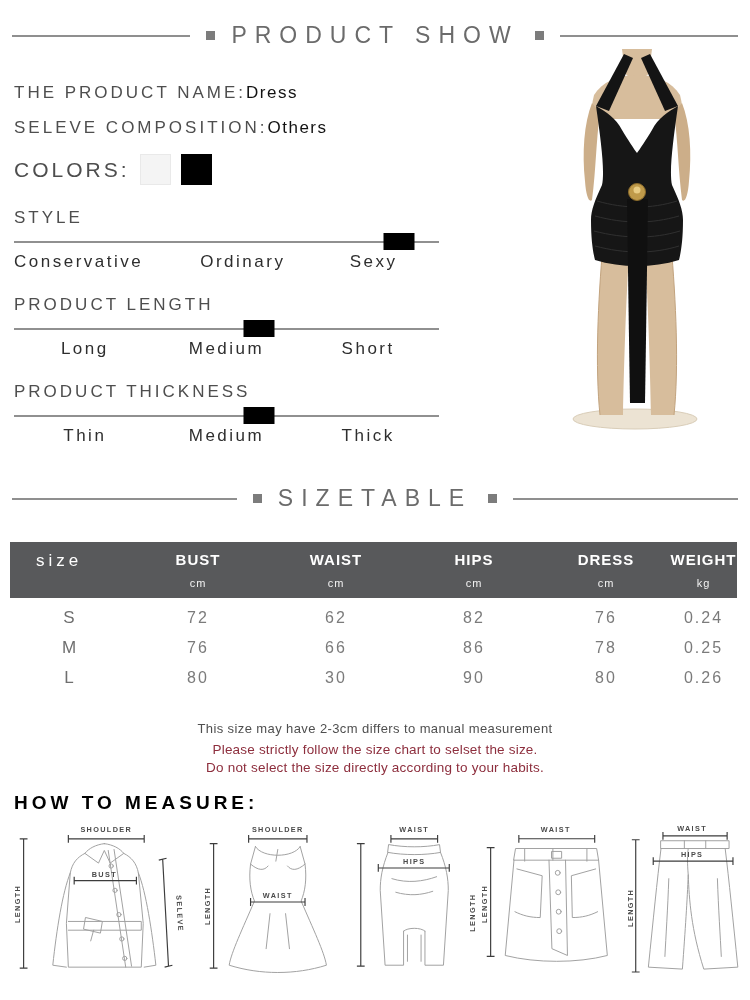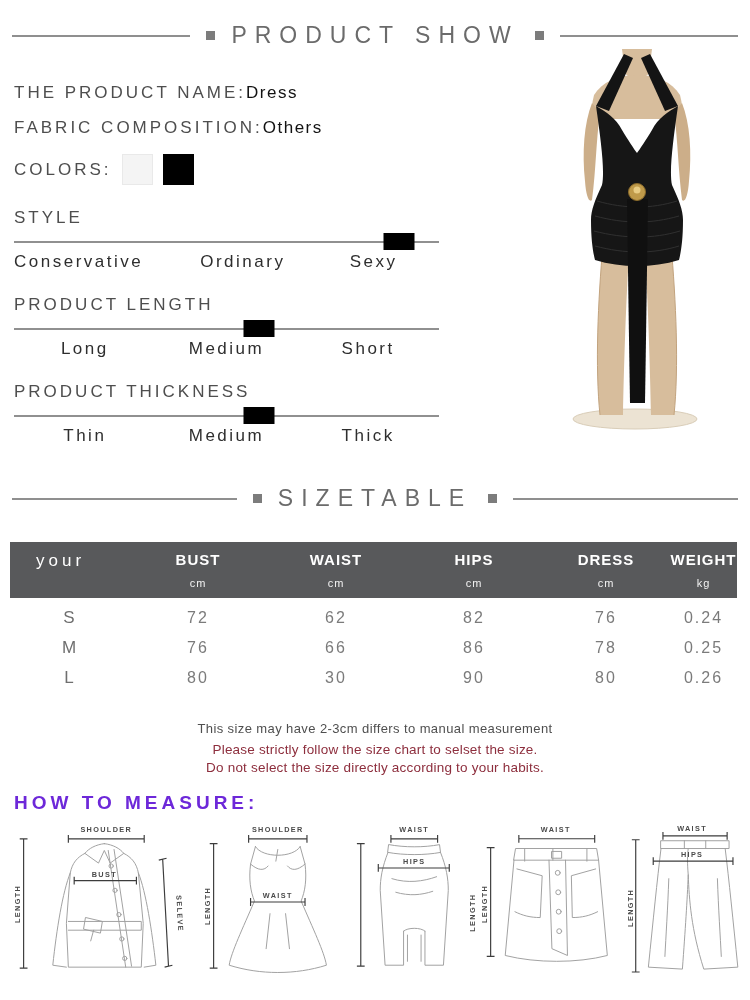--- a/index.html
+++ b/index.html
@@ -51,21 +51,21 @@
   .st-row .cell { text-align:center; font-size:16px; letter-spacing:2px; color:#7b7b7b; line-height:21px; }
   .st-row .cell.size-cell { color:#6f6f6f; font-size:17px; }
 
   
   .notes { text-align:center; margin-top:33px; }
   .note-gray { font-size:13px; color:#4f4f4f; letter-spacing:0.4px; }
   .note-red { font-size:13.5px; color:#8d2e3d; letter-spacing:0.2px; line-height:15px; margin-top:3px; }
   .note-red.first { margin-top:6px; }
 
   
-  .measure-title { margin:17px 0 0 14px; font-size:19px; font-weight:bold; letter-spacing:4px; color:#6d28d9; }
+  .measure-title { margin:17px 0 0 14px; font-size:19px; font-weight:bold; letter-spacing:4px; color:#000000; }
   .diagrams { display:flex; align-items:flex-start; margin-top:4px; padding-left:10px; }
   .diagrams svg { display:block; }
   .g { stroke:#9f9f9f; stroke-width:1; fill:none; stroke-linecap:round; stroke-linejoin:round; }
   .m { stroke:#3c3c3c; stroke-width:1.2; fill:none; stroke-linecap:butt; }
   .lbl { font-size:7.5px; letter-spacing:1.4px; fill:#4a4a4a; text-anchor:middle; font-weight:bold; }
 </style>
 </head>
 <body>
 
 <div class="page">
@@ -80,26 +80,26 @@
 
   <div class="info">
     <div class="info-left">
 
       <div class="kv">
         <span class="k">THE PRODUCT NAME:</span>
         <span class="v">Dress</span>
       </div>
 
       <div class="kv">
-        <span class="k">FABRIC COMPOSITION:</span>
+        <span class="k">SELEVE COMPOSITION:</span>
         <span class="v">Others</span>
       </div>
 
       <div class="swatch-row">
-        <span class="k" style="font-size:17px;letter-spacing:3px;color:#4e4e4e;">COLORS:</span>
+        <span class="k" style="font-size:21px;letter-spacing:3px;color:#4e4e4e;">COLORS:</span>
         <span class="swatch white"></span>
         <span class="swatch black"></span>
       </div>
 
       <div class="attr">
         <div class="attr-label">STYLE</div>
         <div class="attr-line">
           <span class="attr-marker" style="left:90.5%"></span>
         </div>
         <div class="attr-opts">
@@ -170,21 +170,21 @@
     <span class="line"></span>
     <span class="sq"></span>
     <span class="dtitle">SIZETABLE</span>
     <span class="sq"></span>
     <span class="line"></span>
   </div>
 
   <div class="sizetable">
     <div class="st-grid st-head">
       <div class="col size-col">
-        <div class="lab">your</div>
+        <div class="lab">size</div>
       </div>
       <div class="col">
         <div class="lab">BUST</div>
         <div class="unit">cm</div>
       </div>
       <div class="col">
         <div class="lab">WAIST</div>
         <div class="unit">cm</div>
       </div>
       <div class="col">

